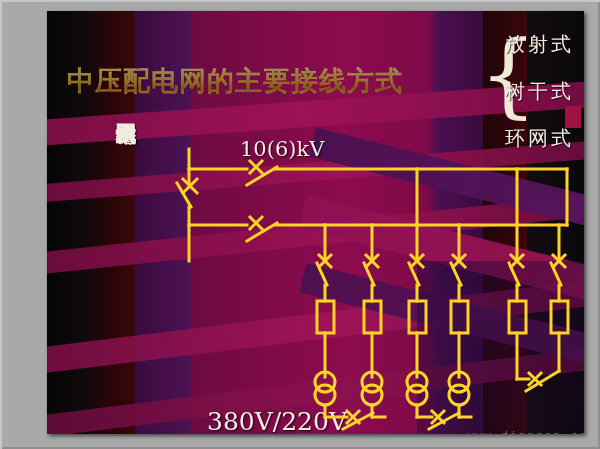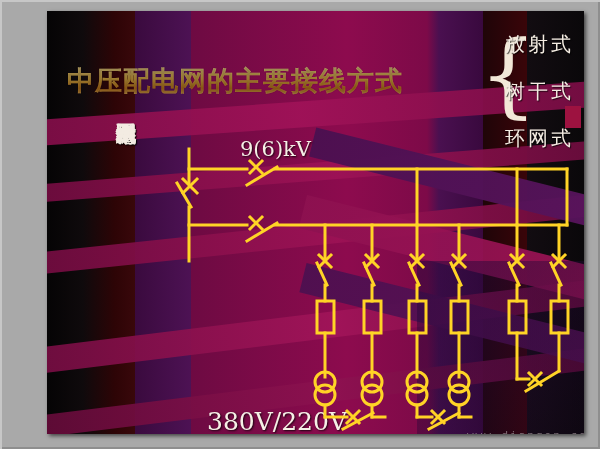--- a/index.html
+++ b/index.html
@@ -115,21 +115,21 @@
 
     <div class="brace">{</div>
     <div class="rlist">
       <div>放射式</div>
       <div>树干式</div>
       <div>环网式</div>
     </div>
 
     <div id="vtext">单侧供电双回路树干式网络</div>
 
-    <div class="lbl-kv">9(6)kV</div>
+    <div class="lbl-kv">10(6)kV</div>
     <div class="lbl-lv">380V/220V</div>
 
     <div id="watermark">www.diangon.com</div>
 
     <svg id="svg" viewBox="0 0 537 423">
       <g stroke="#ffd426" stroke-width="3" fill="none" stroke-linecap="square">
 
         <g>
           <line x1="142" y1="138" x2="142" y2="172"></line>
           <line x1="142" y1="196" x2="142" y2="250"></line>

